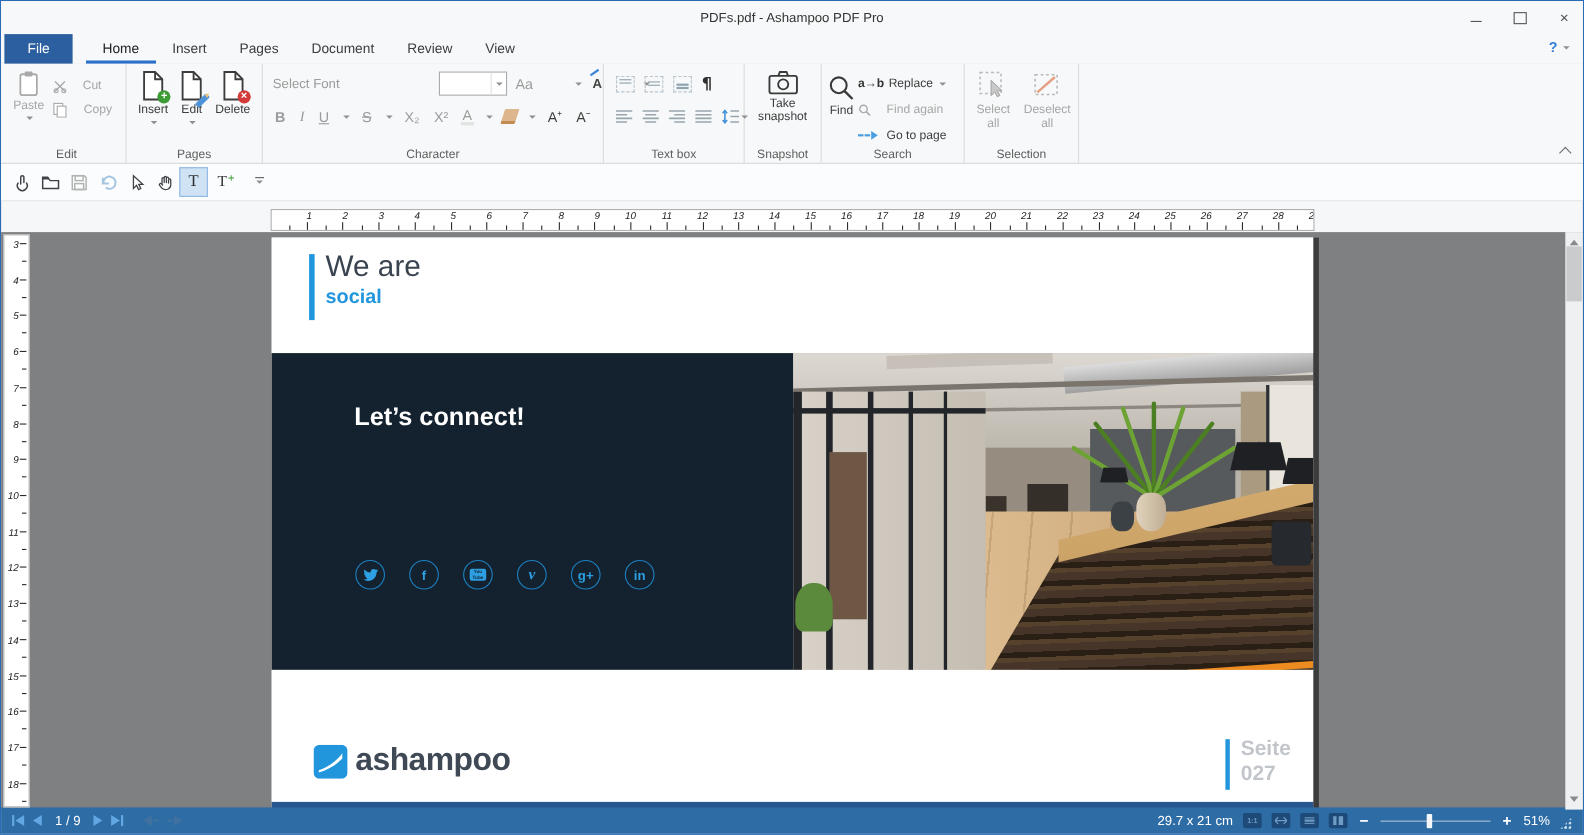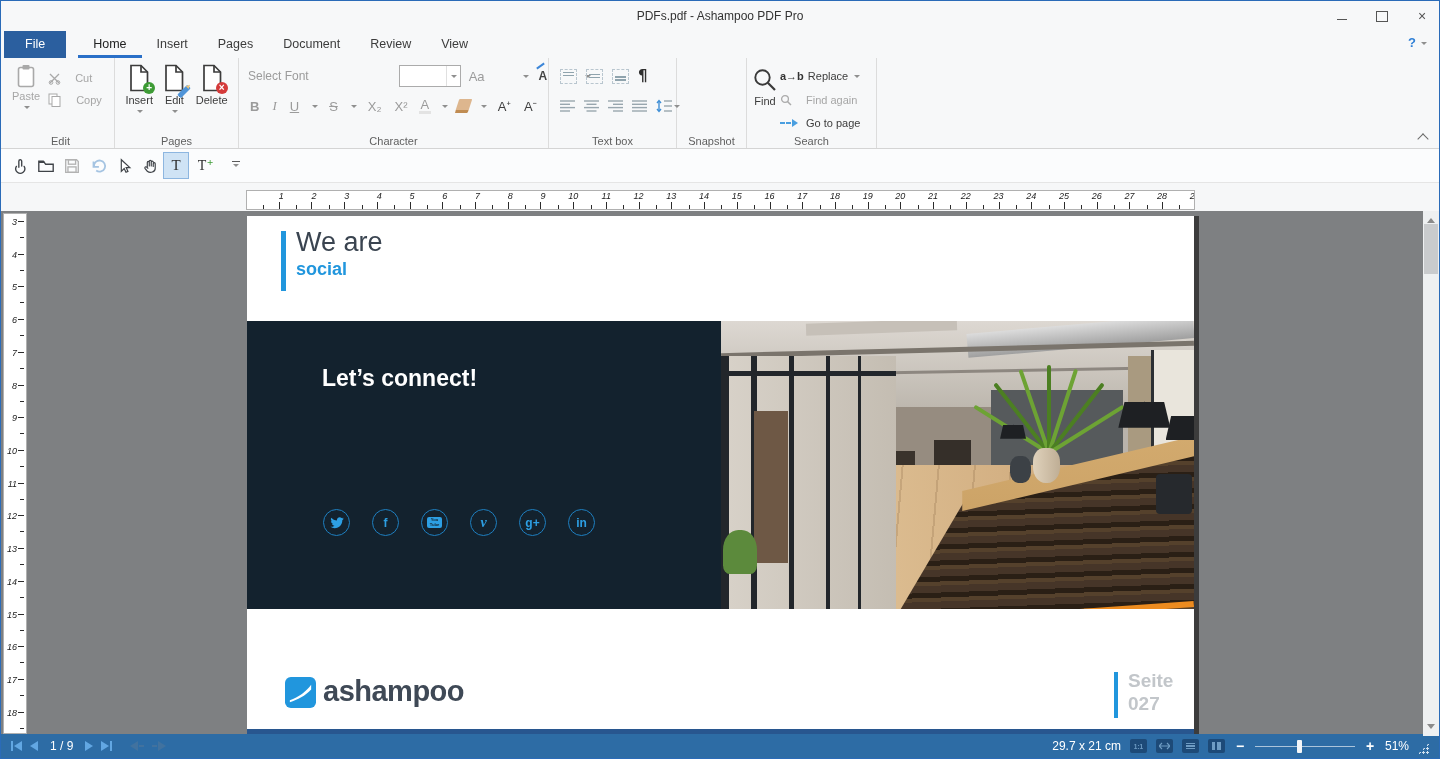--- a/index.html
+++ b/index.html
@@ -441,20 +441,30 @@
                 <line x1="8" y1="12" x2="16" y2="12"></line>
               </g>
             </svg>
           <span class="crt"></span>
         </span>
       </div>
       <div class="glabel">Text box</div>
     </div>
 
     <div class="rgroup" id="g-snap">
+      <div class="bigbtn">
+        <span>
+          <svg width="28" height="22" viewBox="0 0 28 22">
+              <rect x="1.5" y="5" width="25" height="16" rx="2" fill="none" stroke="#3a3a3a" stroke-width="1.7"></rect>
+              <path d="M9.5 5 L11 1.5 h6 L18.5 5" fill="none" stroke="#3a3a3a" stroke-width="1.7"></path>
+              <circle cx="14" cy="12.7" r="4.6" fill="none" stroke="#3a3a3a" stroke-width="1.7"></circle>
+            </svg>
+        </span>
+        <span class="twoline" style="width:58px;">Take snapshot</span>
+      </div>
       <div class="glabel">Snapshot</div>
     </div>
 
     <div class="rgroup" id="g-search">
       <div class="bigbtn" style="padding-top:6px;">
         <span>
           <svg width="26" height="26" viewBox="0 0 26 26">
               <circle cx="10.5" cy="10.5" r="7.2" fill="none" stroke="#3a3a3a" stroke-width="1.9"></circle>
               <line x1="15.8" y1="15.8" x2="23" y2="23" stroke="#3a3a3a" stroke-width="2.2"></line>
             </svg>
@@ -481,20 +491,41 @@
               <span class="dash"></span>
               <span class="dash"></span>
               <span class="tri"></span>
             </span>
           <span>Go to page</span>
         </div>
       </div>
       <div class="glabel">Search</div>
     </div>
 
+    <div class="rgroup" id="g-sel">
+      <div class="bigbtn disabled">
+        <span>
+          <svg width="28" height="28" viewBox="0 0 28 28">
+              <rect x="2" y="2" width="19" height="19" fill="none" stroke="#b8b8b8" stroke-width="1.4" stroke-dasharray="2.5 2.5"></rect>
+              <path d="M12 9 L12 23 L15.4 19.6 L17.6 24 L20 22.8 L17.8 18.5 L22 18.5 Z" fill="#c9c9c9" stroke="#9c9c9c" stroke-width="0.8"></path>
+            </svg>
+        </span>
+        <span class="twoline" style="width:42px;">Select all</span>
+      </div>
+      <div class="bigbtn disabled">
+        <span>
+          <svg width="28" height="28" viewBox="0 0 28 28">
+              <rect x="3" y="4" width="20" height="18" fill="none" stroke="#b8b8b8" stroke-width="1.4" stroke-dasharray="2.5 2.5"></rect>
+              <line x1="5" y1="20" x2="21" y2="6" stroke="#e5a083" stroke-width="2.2"></line>
+            </svg>
+        </span>
+        <span class="twoline" style="width:48px;">Deselect all</span>
+      </div>
+      <div class="glabel">Selection</div>
+    </div>
 
     <div class="rgroup" style="border-right:none;flex:1;"></div>
     <div class="ribcollapse"></div>
   </div>
 
   <div id="quickbar">
     <div class="qbtn">
       <svg width="18" height="18" viewBox="0 0 20 20">
           <g fill="none" stroke="#3f4348" stroke-width="1.5" stroke-linecap="round">
             <path d="M8.7 11.5 V4.6 a1.6 1.6 0 0 1 3.2 0 V10"></path>

